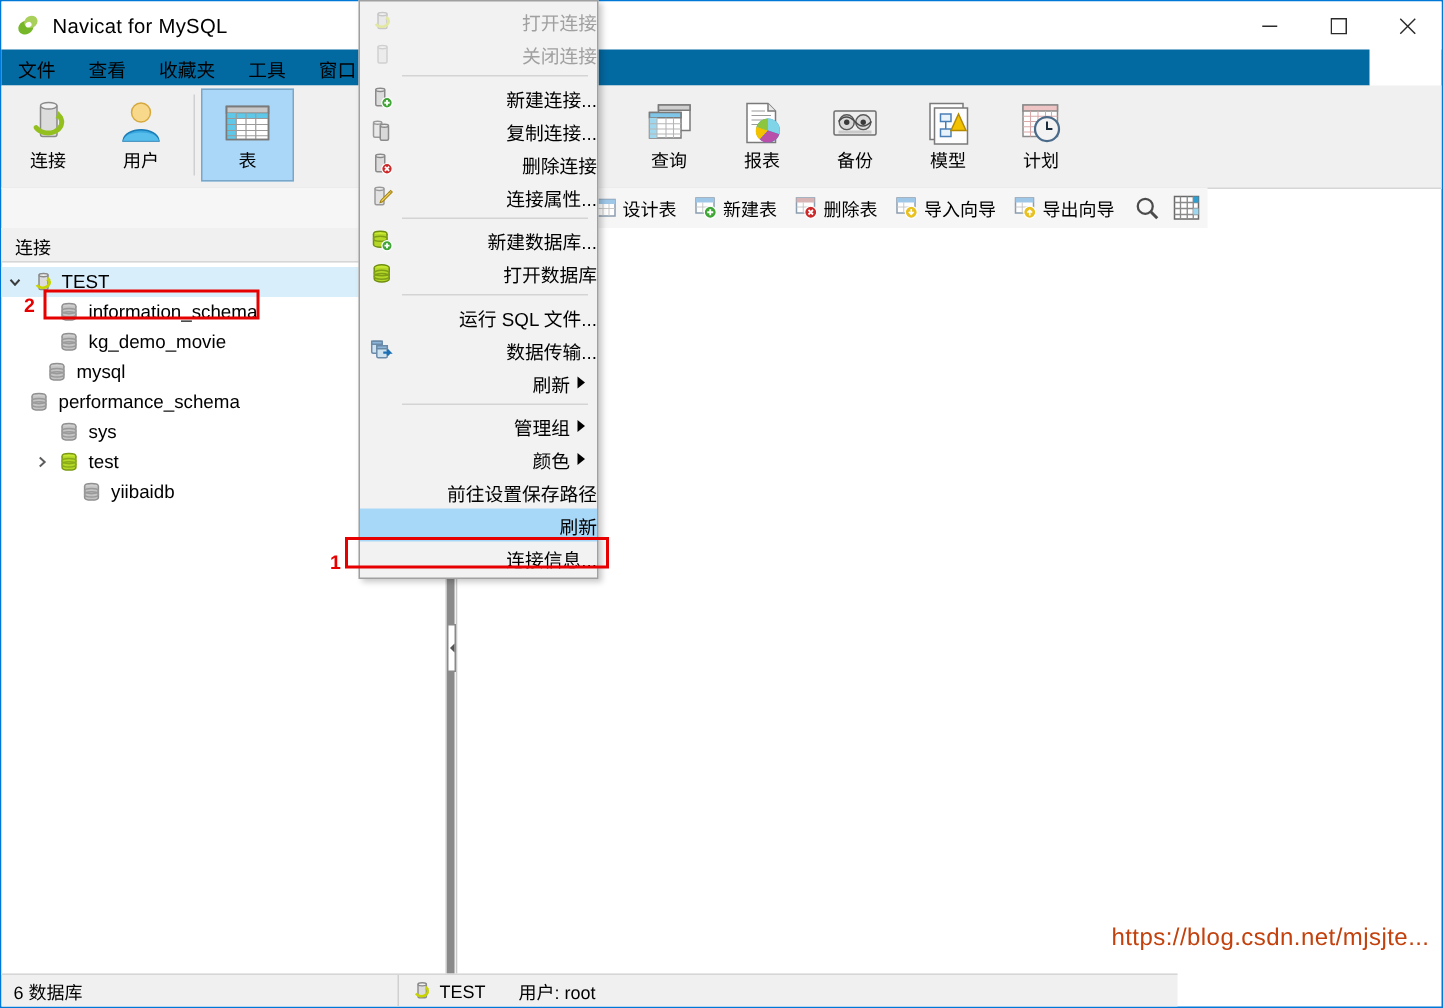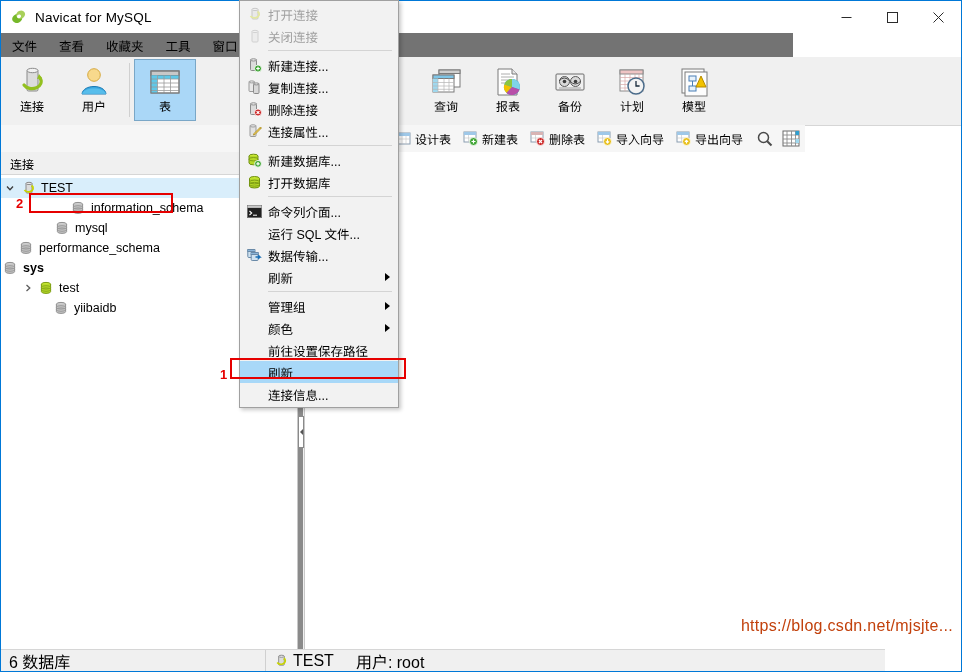--- a/index.html
+++ b/index.html
@@ -33,22 +33,22 @@
     font-family:"Liberation Sans","DejaVu Sans",sans-serif;
   }
   .winctl{position:absolute;right:0;top:0;height:32px;display:flex;}
   .winctl div{
     width:46px;height:32px;display:flex;align-items:center;justify-content:center;
     font-size:13px;color:#2b2b2b;
   }
 
   
   .menubar{
-    position:absolute;left:0;top:32px;width:792px;height:24px;
-    background:#737373;display:flex;align-items:center;
+    position:absolute;left:0;top:32px;width:912px;height:24px;
+    background:#0369a1;display:flex;align-items:center;
     border-bottom:1px solid #e4e4e4;
   }
   .menubar span{
     padding:3px 11px;font-size:12.5px;color:#000;cursor:default;
     font-family:"Liberation Sans","DejaVu Sans",sans-serif;
   }
 
   
   .toolbar{
     position:absolute;left:0;top:56px;width:960px;height:68px;
@@ -115,42 +115,42 @@
   .split-top{position:absolute;left:0;top:0;width:5px;height:264px;background:#8a8a8a;}
   .split-bot{position:absolute;left:0;top:296px;width:5px;bottom:0;background:#8a8a8a;}
 
   
   .content{
     position:absolute;left:304px;top:151px;right:1px;bottom:21px;background:#ffffff;
   }
 
   
   .statusbar{
-    position:absolute;left:0;bottom:0;width:884px;height:21px;
+    position:absolute;left:0;bottom:0;width:784px;height:21px;
     background:#f0f0f0;border-top:1px solid #d6d6d6;
-    display:flex;align-items:center;font-size:16px;color:#000;
+    display:flex;align-items:center;font-size:12px;color:#000;
   }
   .st-cell{display:flex;align-items:center;height:21px;padding:0 8px;}
   .st-div{width:1px;height:21px;background:#d0d0d0;}
 
   
   .ctxmenu{
     position:absolute;left:238px;top:-1px;width:160px;
     background:#f2f2f2;border:1px solid #a0a0a0;
     box-shadow:2px 2px 4px rgba(0,0,0,.22);
     padding:2px 0;z-index:50;box-sizing:border-box;
   }
   .ctxitem{
     height:22px;display:flex;align-items:center;cursor:default;position:relative;
     padding-left:0;font-size:12.5px;color:#000;
   }
   .ctxitem.disabled{color:#a0a0a0;}
   .ctxitem.hl{background:#a8d8f8;}
   .ctxitem .cico{width:28px;min-width:28px;display:flex;align-items:center;justify-content:center;}
-  .ctxitem .clabel{flex:1;white-space:nowrap;}
+  .ctxitem .clabel{flex:1;white-space:nowrap;text-align:right;}
   .ctxitem .carrow{
     width:14px;display:flex;align-items:center;justify-content:center;margin-right:4px;
   }
   .ctxitem .carrow i{
     width:0;height:0;border-top:4px solid transparent;border-bottom:4px solid transparent;
     border-left:5px solid #000;display:block;
   }
   .ctxsep{height:1px;background:#d4d4d4;margin:3px 6px 3px 28px;}
 
   
@@ -325,50 +325,50 @@
             <circle cx="22.5" cy="16.5" r="1.8" fill="#3a3a3a"></circle>
             <path d="M6 16 q5 -6 11 0 q5 6 11 0" fill="none" stroke="#4a4a4a" stroke-width="1"></path>
             <rect x="6" y="22" width="22" height="2" fill="#c9c9c9"></rect>
           </svg>
         </span>
         <span class="lbl">备份</span>
       </div>
       <div class="tbbtn">
         <span class="ico">
           <svg width="34" height="34" viewBox="0 0 34 34">
+            <rect x="5" y="4" width="22" height="24" fill="#fdfdfd" stroke="#7a7a7a"></rect>
+            <rect x="8" y="7" width="22" height="24" fill="#fdfdfd" stroke="#7a7a7a"></rect>
+            <rect x="12" y="11" width="7" height="5" fill="#e8f2fb" stroke="#4a7fb5"></rect>
+            <rect x="12" y="21" width="7" height="5" fill="#e8f2fb" stroke="#4a7fb5"></rect>
+            <line x1="15.5" y1="16" x2="15.5" y2="21" stroke="#4a7fb5"></line>
+            <path d="M24 11 l5 11 h-10 z" fill="#f2c200" stroke="#b58a00"></path>
+          </svg>
+        </span>
+        <span class="lbl">模型</span>
+      </div>
+      <div class="tbbtn">
+        <span class="ico">
+          <svg width="34" height="34" viewBox="0 0 34 34">
             <rect x="5" y="5" width="23" height="21" fill="#fff" stroke="#8a8a8a"></rect>
             <rect x="5" y="5" width="23" height="4" fill="#efc4c4" stroke="#8a8a8a"></rect>
             <g stroke="#d8a8a8" stroke-width=".7">
               <line x1="5" y1="12.5" x2="28" y2="12.5"></line>
                 <line x1="5" y1="16" x2="28" y2="16"></line>
               <line x1="5" y1="19.5" x2="28" y2="19.5"></line>
                 <line x1="5" y1="23" x2="28" y2="23"></line>
               <line x1="10" y1="9" x2="10" y2="26"></line>
                 <line x1="15" y1="9" x2="15" y2="26"></line>
               <line x1="20" y1="9" x2="20" y2="26"></line>
                 <line x1="24" y1="9" x2="24" y2="26"></line>
             </g>
             <circle cx="21" cy="21" r="8" fill="#f3f3f3" stroke="#4a6b8a" stroke-width="1.5"></circle>
             <path d="M21 16 v5 h3.6" stroke="#1b2c3d" stroke-width="1.3" fill="none"></path>
           </svg>
         </span>
         <span class="lbl">计划</span>
-      </div>
-      <div class="tbbtn">
-        <span class="ico">
-          <svg width="34" height="34" viewBox="0 0 34 34">
-            <rect x="5" y="4" width="22" height="24" fill="#fdfdfd" stroke="#7a7a7a"></rect>
-            <rect x="8" y="7" width="22" height="24" fill="#fdfdfd" stroke="#7a7a7a"></rect>
-            <rect x="12" y="11" width="7" height="5" fill="#e8f2fb" stroke="#4a7fb5"></rect>
-            <rect x="12" y="21" width="7" height="5" fill="#e8f2fb" stroke="#4a7fb5"></rect>
-            <line x1="15.5" y1="16" x2="15.5" y2="21" stroke="#4a7fb5"></line>
-            <path d="M24 11 l5 11 h-10 z" fill="#f2c200" stroke="#b58a00"></path>
-          </svg>
-        </span>
-        <span class="lbl">模型</span>
       </div>
     </div>
   </div>
 
   <div class="subbar">
     <div style="width:380px"></div>
     <div class="sb-sep"></div>
     <div class="sb-item">
       <span>
         <svg width="15" height="15" viewBox="0 0 15 15">
@@ -482,34 +482,45 @@
           <svg width="15" height="15" viewBox="0 0 15 15">
             <rect x="5" y="2" width="6" height="10" rx="1" fill="#dcdcdc" stroke="#8a8a8a"></rect>
             <ellipse cx="8" cy="2.4" rx="3" ry="1.1" fill="#f2f2f2" stroke="#8a8a8a"></ellipse>
             <path d="M3.5 9 A4.5 3.5 0 1 0 11.5 5.5" fill="none" stroke="#c8d400" stroke-width="1.8"></path>
             <path d="M11 3.5 l1.8 2 -3 .8 z" fill="#c8d400"></path>
           </svg>
         </span>
         <span class="tlabel">TEST</span>
       </div>
 
-      <div class="tnode" style="padding-left:36px;margin-left:32px;">
+      <div class="tnode" style="padding-left:36px;">
         <span class="tico">
           <svg width="14" height="14" viewBox="0 0 14 14">
             <ellipse cx="7" cy="3.2" rx="4.6" ry="1.8" fill="#d0d0d0" stroke="#909090"></ellipse>
             <path d="M2.4 3.2 v7.4 a4.6 1.8 0 0 0 9.2 0 V3.2" fill="#c4c4c4" stroke="#909090"></path>
             <ellipse cx="7" cy="6.4" rx="4.6" ry="1.7" fill="none" stroke="#9a9a9a"></ellipse>
             <ellipse cx="7" cy="8.6" rx="4.6" ry="1.7" fill="none" stroke="#9a9a9a"></ellipse>
           </svg>
         </span>
         <span class="tlabel">information_schema</span>
       </div>
 
-
-      <div class="tnode" style="padding-left:52px;">
+      <div class="tnode" style="padding-left:36px;">
+        <span class="tico">
+          <svg width="14" height="14" viewBox="0 0 14 14">
+            <ellipse cx="7" cy="3.2" rx="4.6" ry="1.8" fill="#d0d0d0" stroke="#909090"></ellipse>
+            <path d="M2.4 3.2 v7.4 a4.6 1.8 0 0 0 9.2 0 V3.2" fill="#c4c4c4" stroke="#909090"></path>
+            <ellipse cx="7" cy="6.4" rx="4.6" ry="1.7" fill="none" stroke="#9a9a9a"></ellipse>
+            <ellipse cx="7" cy="8.6" rx="4.6" ry="1.7" fill="none" stroke="#9a9a9a"></ellipse>
+          </svg>
+        </span>
+        <span class="tlabel">kg_demo_movie</span>
+      </div>
+
+      <div class="tnode" style="padding-left:28px;">
         <span class="tico">
           <svg width="14" height="14" viewBox="0 0 14 14">
             <ellipse cx="7" cy="3.2" rx="4.6" ry="1.8" fill="#d0d0d0" stroke="#909090"></ellipse>
             <path d="M2.4 3.2 v7.4 a4.6 1.8 0 0 0 9.2 0 V3.2" fill="#c4c4c4" stroke="#909090"></path>
             <ellipse cx="7" cy="6.4" rx="4.6" ry="1.7" fill="none" stroke="#9a9a9a"></ellipse>
             <ellipse cx="7" cy="8.6" rx="4.6" ry="1.7" fill="none" stroke="#9a9a9a"></ellipse>
           </svg>
         </span>
         <span class="tlabel">mysql</span>
       </div>
@@ -519,21 +530,21 @@
           <svg width="14" height="14" viewBox="0 0 14 14">
             <ellipse cx="7" cy="3.2" rx="4.6" ry="1.8" fill="#d0d0d0" stroke="#909090"></ellipse>
             <path d="M2.4 3.2 v7.4 a4.6 1.8 0 0 0 9.2 0 V3.2" fill="#c4c4c4" stroke="#909090"></path>
             <ellipse cx="7" cy="6.4" rx="4.6" ry="1.7" fill="none" stroke="#9a9a9a"></ellipse>
             <ellipse cx="7" cy="8.6" rx="4.6" ry="1.7" fill="none" stroke="#9a9a9a"></ellipse>
           </svg>
         </span>
         <span class="tlabel">performance_schema</span>
       </div>
 
-      <div class="tnode" style="font-weight:bold;">
+      <div class="tnode" style="padding-left:36px;">
         <span class="tico">
           <svg width="14" height="14" viewBox="0 0 14 14">
             <ellipse cx="7" cy="3.2" rx="4.6" ry="1.8" fill="#d0d0d0" stroke="#909090"></ellipse>
             <path d="M2.4 3.2 v7.4 a4.6 1.8 0 0 0 9.2 0 V3.2" fill="#c4c4c4" stroke="#909090"></path>
             <ellipse cx="7" cy="6.4" rx="4.6" ry="1.7" fill="none" stroke="#9a9a9a"></ellipse>
             <ellipse cx="7" cy="8.6" rx="4.6" ry="1.7" fill="none" stroke="#9a9a9a"></ellipse>
           </svg>
         </span>
         <span class="tlabel">sys</span>
       </div>
@@ -695,31 +706,20 @@
           <path d="M2.5 3.5 v7.5 a5 2 0 0 0 10 0 V3.5" fill="#b5d828" stroke="#6f8f10"></path>
           <ellipse cx="7.5" cy="7" rx="5" ry="1.9" fill="none" stroke="#7f9f15"></ellipse>
           <ellipse cx="7.5" cy="9.3" rx="5" ry="1.9" fill="none" stroke="#7f9f15"></ellipse>
         </svg>
       </span>
       <span class="clabel">打开数据库</span>
     </div>
 
     <div class="ctxsep"></div>
 
-    <div class="ctxitem">
-      <span class="cico">
-        <svg width="15" height="13" viewBox="0 0 15 13">
-          <rect x="0.5" y="0.5" width="14" height="12" fill="#202020" stroke="#707070"></rect>
-          <rect x="0.5" y="0.5" width="14" height="2.4" fill="#c8c8c8"></rect>
-          <path d="M2.5 6 l2.2 2 -2.2 2" fill="none" stroke="#ffffff" stroke-width="1.1"></path>
-          <line x1="6" y1="10.2" x2="10" y2="10.2" stroke="#ffffff" stroke-width="1"></line>
-        </svg>
-      </span>
-      <span class="clabel">命令列介面...</span>
-    </div>
 
     <div class="ctxitem">
       <span class="cico"></span>
       <span class="clabel">运行 SQL 文件...</span>
     </div>
 
     <div class="ctxitem">
       <span class="cico">
         <svg width="15" height="15" viewBox="0 0 15 15">
           <rect x="0.8" y="1.5" width="7" height="8" rx="1" fill="#cfe2f0" stroke="#6a8aa8"></rect>

